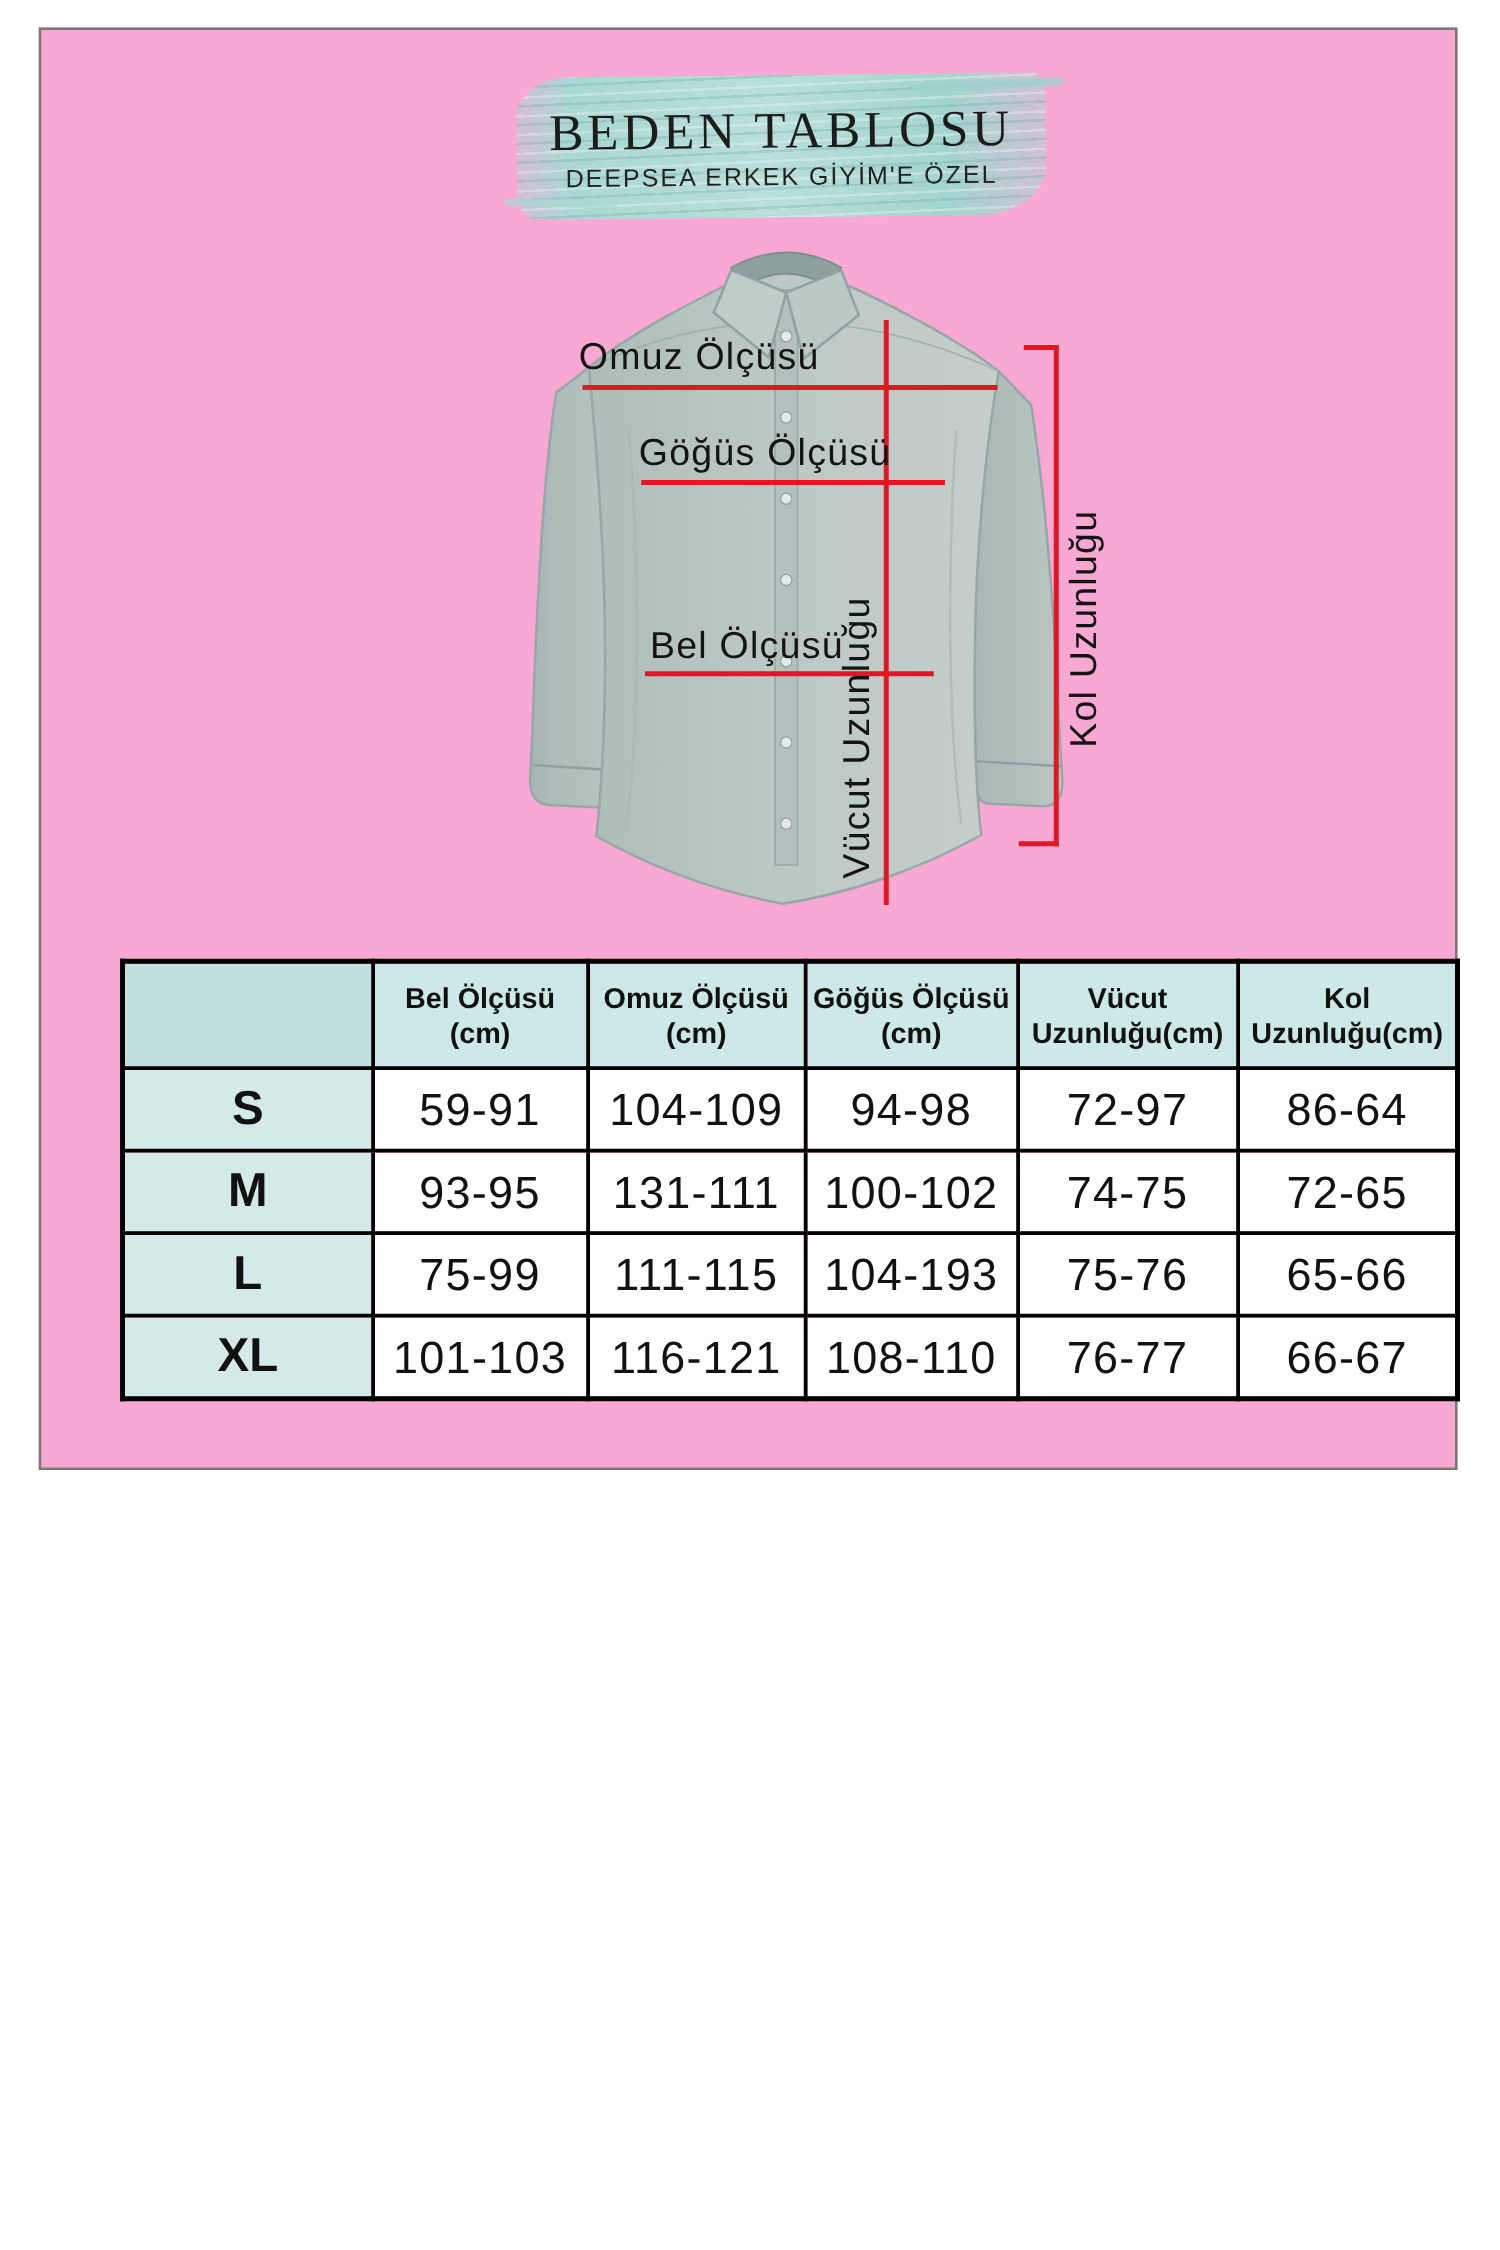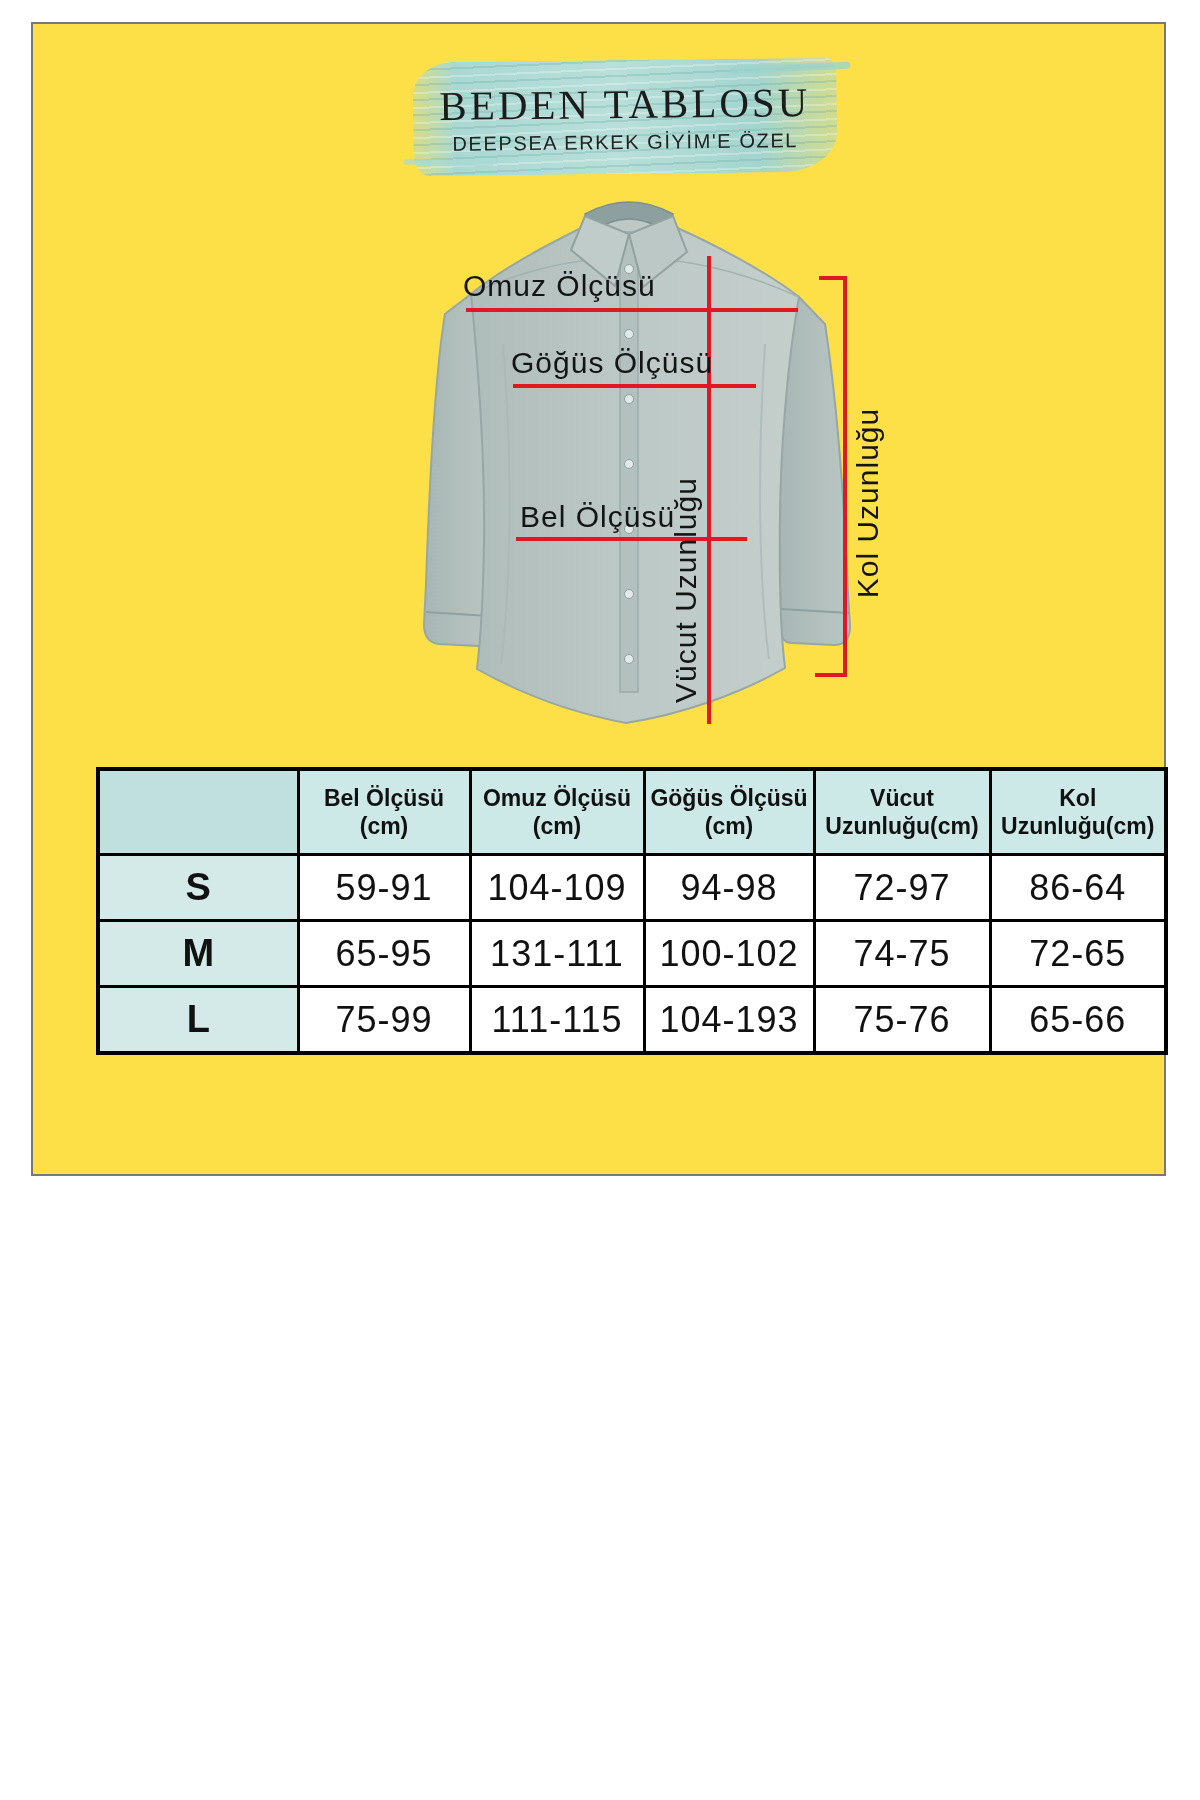--- a/index.html
+++ b/index.html
@@ -1,19 +1,19 @@
 <!DOCTYPE html>
 <html><head>
 <meta charset="utf-8">
 <style>
   html,body{margin:0;padding:0;background:#fff;}
   .page{position:relative;width:1200px;height:1800px;background:#ffffff;overflow:hidden;
         font-family:"Liberation Sans",sans-serif;color:#111;}
   .frame{position:absolute;left:31px;top:22px;width:1131px;height:1150px;
-         border:2px solid #787878;background:#fde047;}
+         border:2px solid #787878;background:#f9a8d4;}
 
   
   .banner{position:absolute;left:380px;top:36px;width:424px;height:114px;
           background:
             repeating-linear-gradient(178deg,
               rgba(255,255,255,0.28) 0 2px, rgba(255,255,255,0) 2px 7px,
               rgba(110,170,162,0.30) 7px 9px, rgba(255,255,255,0) 9px 15px),
             linear-gradient(90deg, rgba(169,216,211,0.45), #a9d8d3 10%, #b9dfda 48%, #a3d4ce 82%, rgba(169,216,211,0.5));
           border-radius:42px 10px 55px 16px / 34px 20px 40px 24px;
           transform:rotate(-0.6deg);}
@@ -157,31 +157,39 @@
       <tr class="datarow">
         <td class="sizecell">S</td>
         <td>59-91</td>
         <td>104-109</td>
         <td>94-98</td>
         <td>72-97</td>
         <td>86-64</td>
       </tr>
       <tr class="datarow">
         <td class="sizecell">M</td>
-        <td>65-95</td>
+        <td>93-95</td>
         <td>131-111</td>
         <td>100-102</td>
         <td>74-75</td>
         <td>72-65</td>
       </tr>
       <tr class="datarow">
         <td class="sizecell">L</td>
         <td>75-99</td>
         <td>111-115</td>
         <td>104-193</td>
         <td>75-76</td>
         <td>65-66</td>
       </tr>
+      <tr class="datarow">
+        <td class="sizecell">XL</td>
+        <td>101-103</td>
+        <td>116-121</td>
+        <td>108-110</td>
+        <td>76-77</td>
+        <td>66-67</td>
+      </tr>
     </tbody>
       </table>
 
   </div>
 </div>
 
 </body></html>

